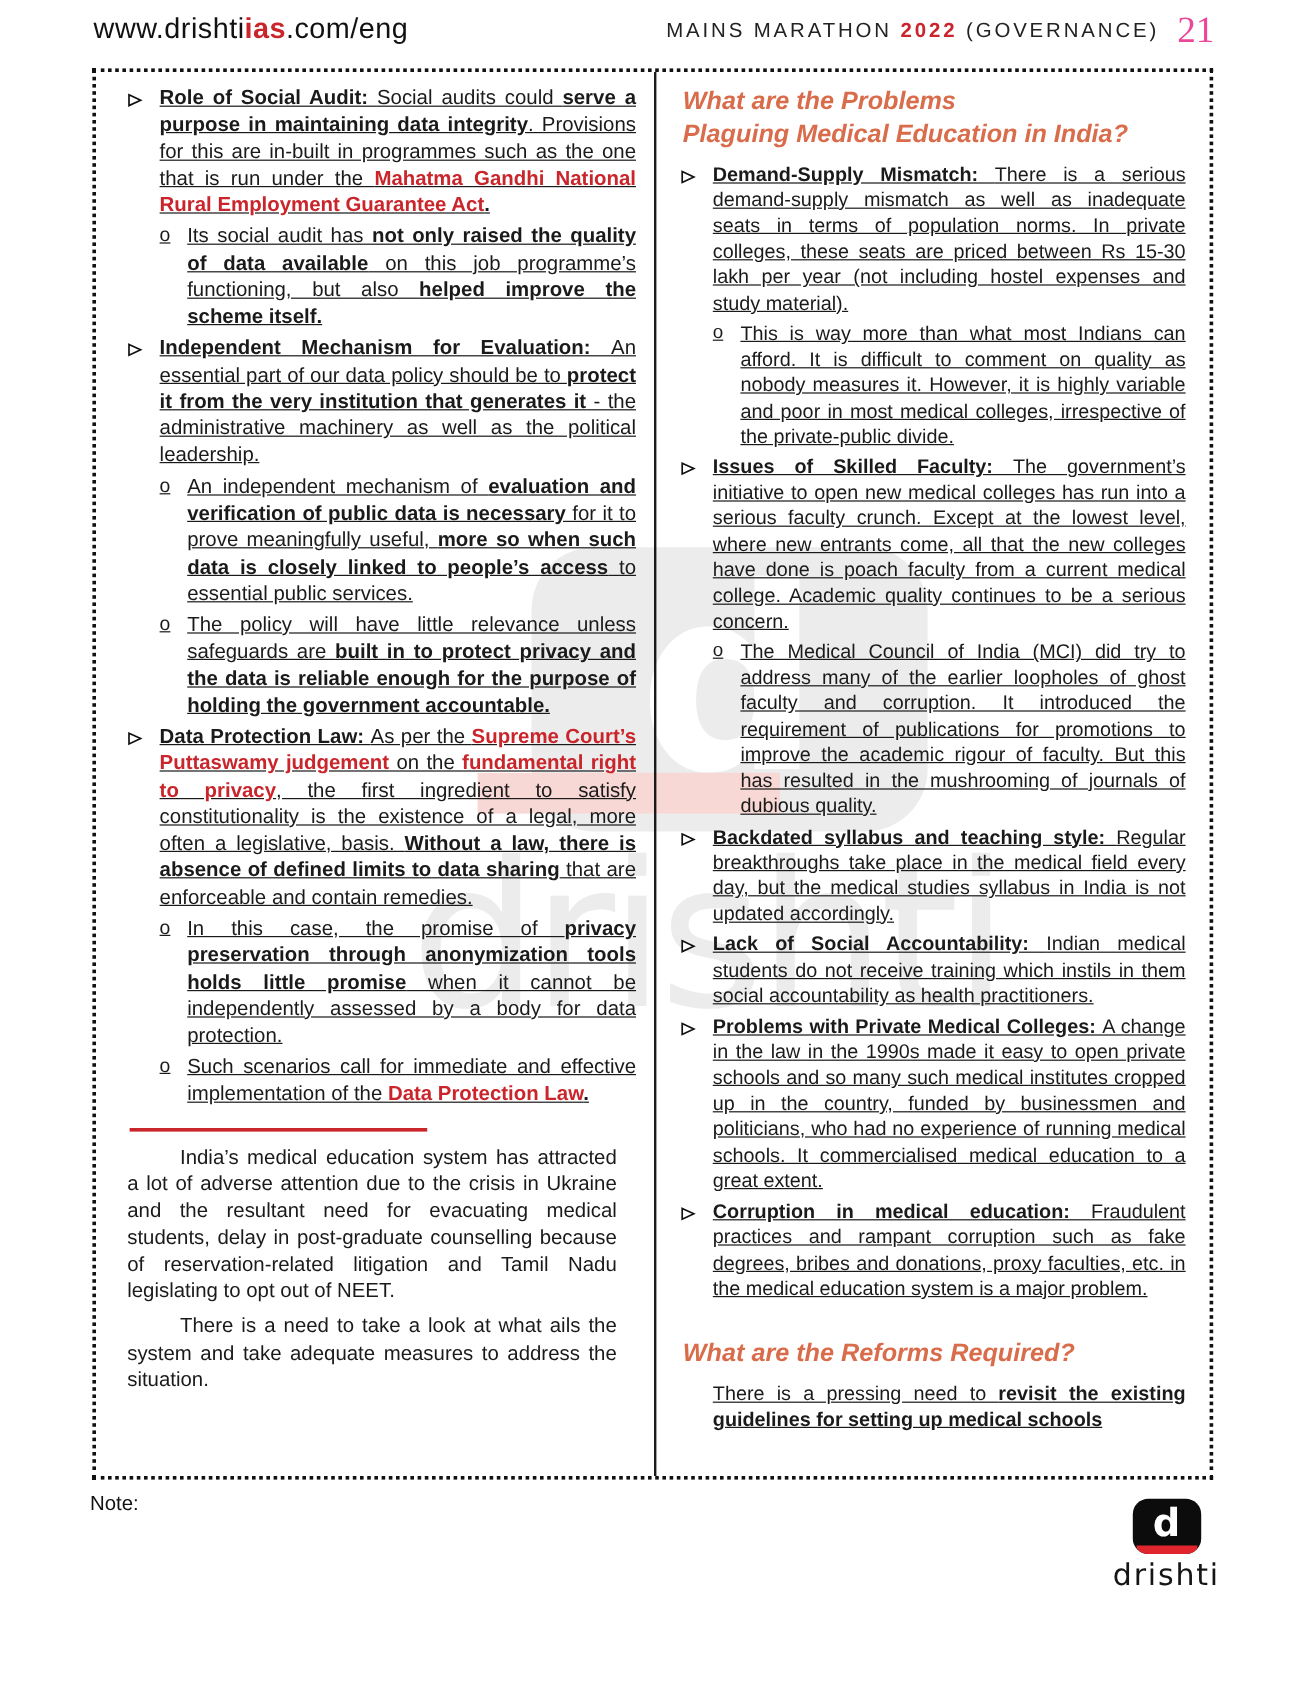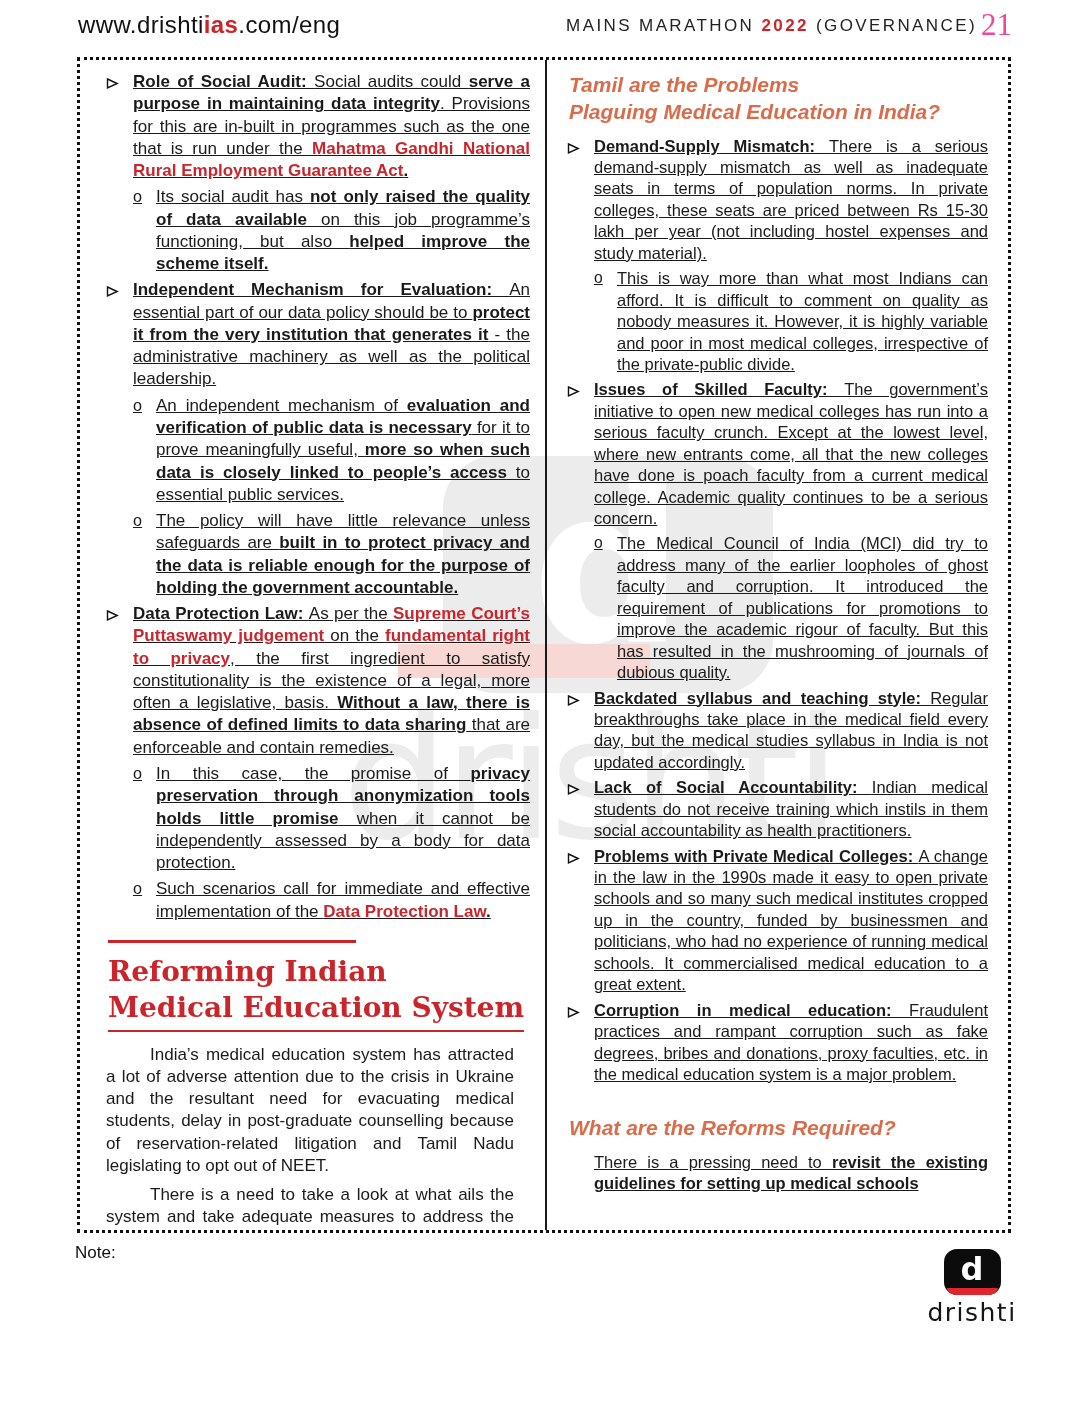--- a/index.html
+++ b/index.html
@@ -15,21 +15,21 @@
     color:var(--ink);
     position:relative;
     overflow:hidden;
   }
   
   .page-header{
     position:absolute;left:78px;top:10px;width:934px;
     display:flex;justify-content:space-between;align-items:flex-end;
   }
   .site-url{font-size:24px;letter-spacing:.4px;color:#111;}
-  .header-right{display:flex;align-items:flex-end;gap:4px;}
+  .header-right{display:flex;align-items:flex-end;gap:15px;}
   .marathon-title{font-size:17px;letter-spacing:2.4px;color:#222;padding-bottom:3px;}
   .page-num{font-size:31px;line-height:.95;color:#ec4899;font-family:Liberation Serif, serif;}
   
   .content-box{
     position:absolute;left:77px;top:57px;width:934px;height:1176px;
     border:3px dotted #111;box-sizing:border-box;overflow:hidden;
     background:transparent;
   }
   
   .watermark{position:absolute;inset:0;z-index:0;pointer-events:none;}
@@ -131,27 +131,26 @@
           <div class="li lvl2">
             <span class="marker">o</span>
             <div class="li-text"><span class="seg-n">In this case, the promise of </span><span class="seg-b">privacy preservation through anonymization tools holds little promise</span><span class="seg-n"> when it cannot be independently assessed by a body for data protection.</span></div>
           </div>
           <div class="li lvl2">
             <span class="marker">o</span>
             <div class="li-text"><span class="seg-n">Such scenarios call for immediate and effective implementation of the </span><span class="seg-r">Data Protection Law</span><span class="seg-b">.</span></div>
           </div>
         </div>
       <div class="red-rule"></div>
-      <h2 class="section-heading"><span>Reforming Indian</span><br><span>Medical Education System</span></h2>
       <p class="para">India’s medical education system has attracted a lot of adverse attention due to the crisis in Ukraine and the resultant need for evacuating medical students, delay in post-graduate counselling because of reservation-related litigation and Tamil Nadu legislating to opt out of NEET.</p>
       <p class="para">There is a need to take a look at what ails the system and take adequate measures to address the situation.</p>
     </div>
 
     <div class="col col-right">
-      <h3 class="q-heading"><span>Tamil are the Problems</span><br><span>Plaguing Medical Education in India?</span></h3>
+      <h3 class="q-heading"><span>What are the Problems</span><br><span>Plaguing Medical Education in India?</span></h3>
       <div class="list">
           <div class="li lvl1">
             <span class="marker"><svg width="13" height="13" viewBox="0 0 13 13">
                 <path d="M1.5 2 L11.2 6.5 L1.5 11 Z" fill="#ffffff" stroke="#111111" stroke-width="1.4"></path>
               </svg></span>
             <div class="li-text"><span class="seg-b">Demand-Supply Mismatch: </span><span class="seg-n">There is a serious demand-supply mismatch as well as inadequate seats in terms of population norms. In private colleges, these seats are priced between Rs 15-30 lakh per year (not including hostel expenses and study material).</span></div>
           </div>
           <div class="li lvl2">
             <span class="marker">o</span>
             <div class="li-text"><span class="seg-n">This is way more than what most Indians can afford. It is difficult to comment on quality as nobody measures it. However, it is highly variable and poor in most medical colleges, irrespective of the private-public divide.</span></div>

